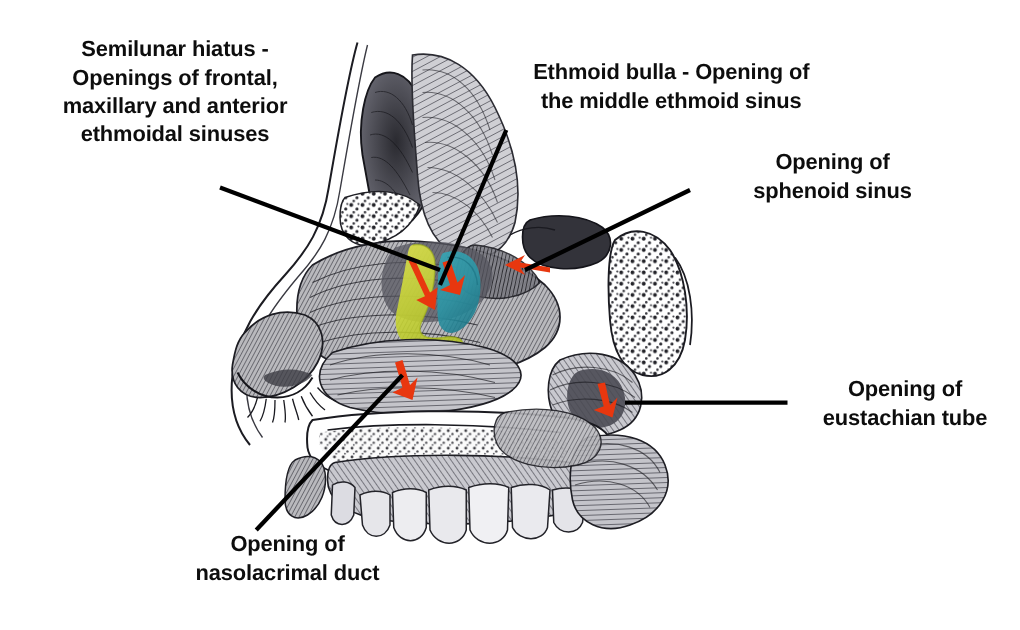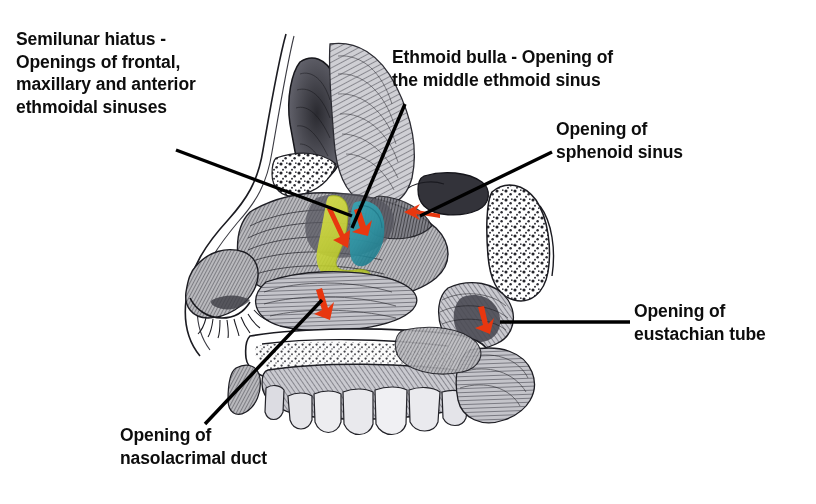--- a/index.html
+++ b/index.html
@@ -2,36 +2,36 @@
 <html><head>
 <meta charset="utf-8">
 <title>Nasal Cavity Lateral Wall Openings</title>
 <style>
   html,body{margin:0;padding:0;background:#ffffff;}
   body{
     width:816px;height:504px;position:relative;overflow:hidden;
     font-family:"Liberation Sans", sans-serif;
     background:#ffffff;
   }
-  #stage{position:absolute;left:0;top:0;width:816px;height:504px;}
+  #stage{position:absolute;left:0;top:0;width:816px;height:504px;text-align:center;}
   #artboard{position:absolute;left:0;top:0;width:816px;height:504px;}
 
   .label{
     position:absolute;
     font-family:"Liberation Sans", sans-serif;
     font-weight:700;
     font-size:17.5px;
     line-height:22.5px;
     color:#0d0d0d;
     white-space:pre-line;
     letter-spacing:-0.1px;
     -webkit-font-smoothing:antialiased;
   }
   #label-semilunar{left:16px;  top:28px;  width:248px;}
-  #label-ethmoid  {left:392px; top:46px;  width:268px;}
+  #label-ethmoid  {left:403px; top:46px;  width:268px;}
   #label-sphenoid {left:556px; top:118px; width:220px;}
   #label-eustach  {left:634px; top:300px; width:180px;}
   #label-nasolac  {left:120px; top:424px; width:220px;}
 </style>
 </head>
 <body>
 
 <div id="stage">
 
   <svg id="artboard" viewBox="0 0 816 504" xmlns="http://www.w3.org/2000/svg">

